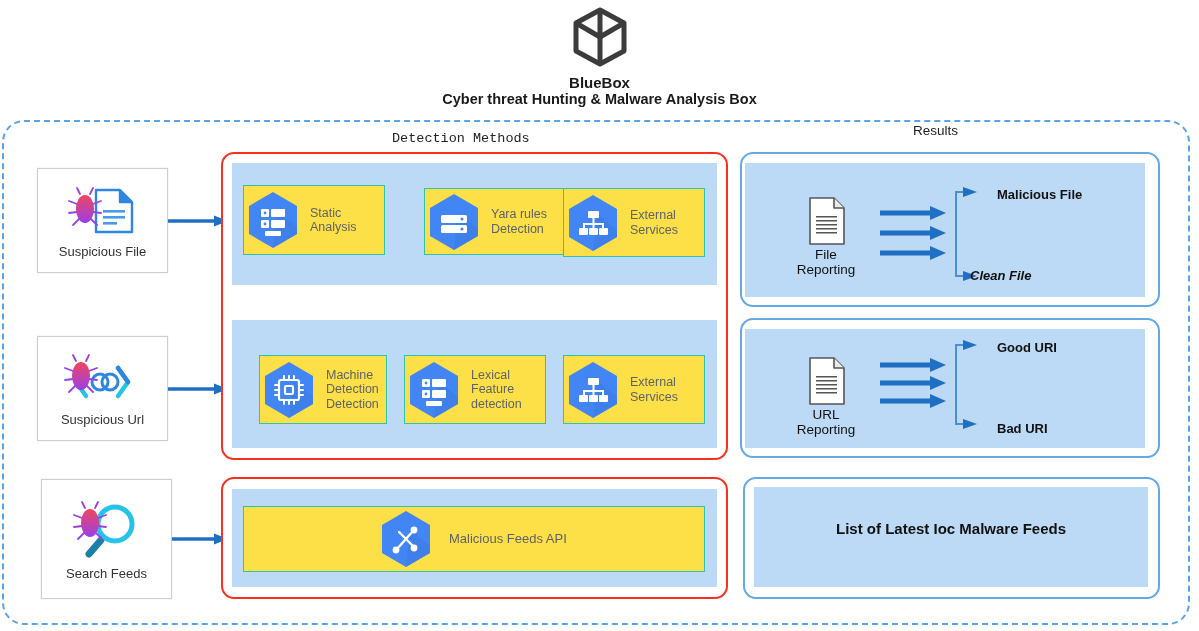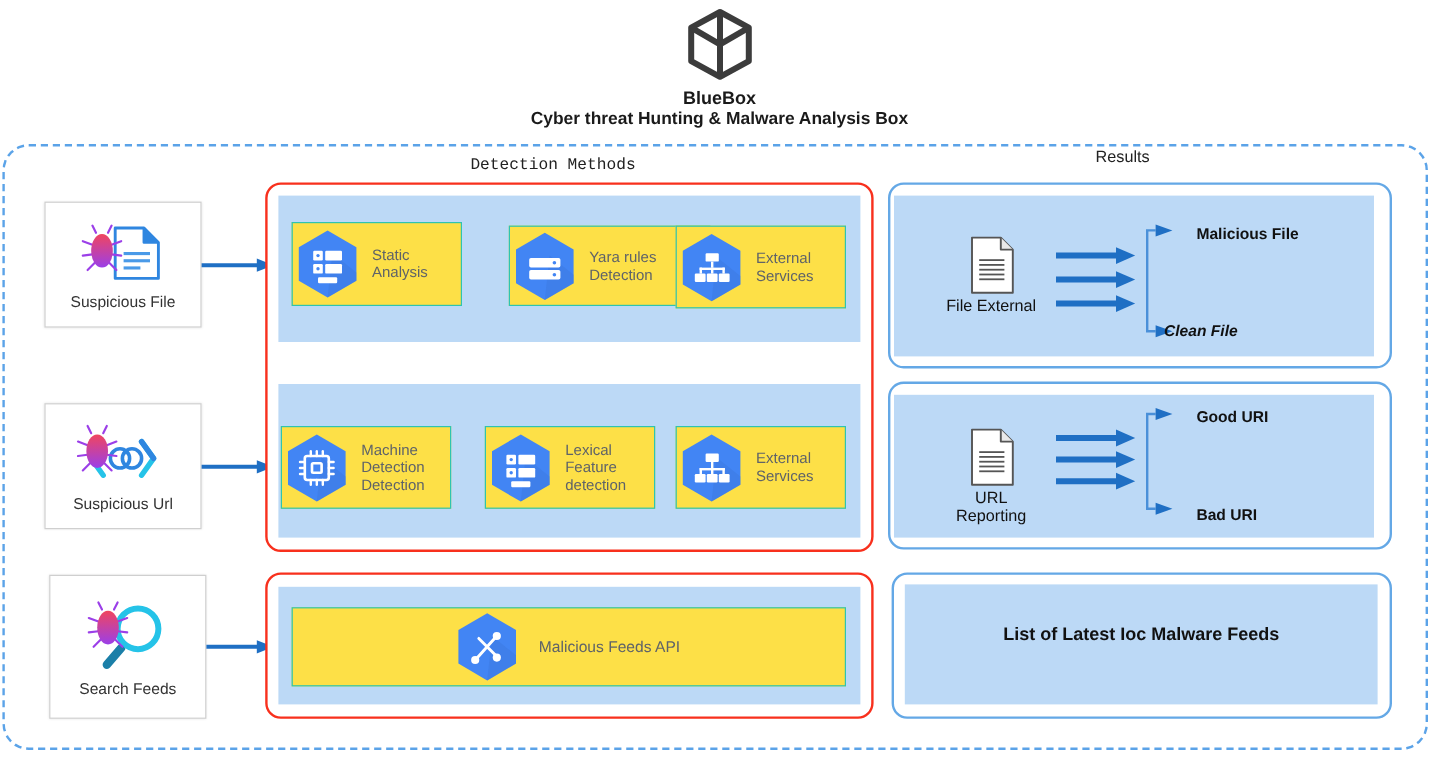--- a/index.html
+++ b/index.html
@@ -58,21 +58,21 @@
   .method-card .mc-label{
     font-size:12.5px;color:#5f6368;line-height:14.5px;margin-left:8px;
   }
   .hexwrap{flex:0 0 auto;display:flex;align-items:center;justify-content:center;}
 
   
   #m-static   {left:243px;top:185px;width:142px;height:70px;}
   #m-yara     {left:400px;top:188px;width:168px;height:67px;margin-left:24px;}
   #m-ext1     {left:563px;top:188px;width:142px;height:69px;}
   
-  #m-ml       {left:234px;top:355px;width:142px;height:69px;}
+  #m-ml       {left:259px;top:355px;width:128px;height:69px;}
   #m-lexical  {left:404px;top:355px;width:142px;height:69px;}
   #m-ext2     {left:563px;top:355px;width:142px;height:69px;}
   
   #m-threatfox{left:243px;top:506px;width:462px;height:66px;justify-content:flex-start;padding-left:133px;}
 
   
   .blue-box{border:2px solid #64a8e6;border-radius:13px;box-sizing:border-box;background:#fff;}
   #res-file{left:740px;top:152px;width:420px;height:155px;}
   #res-url {left:740px;top:318px;width:420px;height:140px;}
   #res-ioc {left:743px;top:477px;width:417px;height:122px;}
@@ -406,21 +406,21 @@
       <path d="M30 3 L30 13 L40 13" fill="#e9e9e9" stroke="#555" stroke-width="1.6" stroke-linejoin="round"></path>
       <g fill="#555">
         <rect x="12" y="21" width="21" height="1.5"></rect>
         <rect x="12" y="25" width="21" height="1.5"></rect>
         <rect x="12" y="29" width="21" height="1.5"></rect>
         <rect x="12" y="33" width="21" height="1.5"></rect>
         <rect x="12" y="37" width="21" height="1.5"></rect>
       </g>
     </svg>
   </span>
-  <div class="report-label">File External</div>
+  <div class="report-label">File Reporting</div>
 </div>
 
 <div class="abs" style="left:880px;top:180px;">
   <svg width="130" height="110" viewBox="0 0 130 110">
     <g fill="#1f6fc4" stroke="#1f6fc4">
       <line x1="0" y1="33" x2="52" y2="33" stroke-width="5"></line>
       <path d="M50 26 L66 33 L50 40 Z" stroke="none"></path>
       <line x1="0" y1="53" x2="52" y2="53" stroke-width="5"></line>
       <path d="M50 46 L66 53 L50 60 Z" stroke="none"></path>
       <line x1="0" y1="73" x2="52" y2="73" stroke-width="5"></line>

